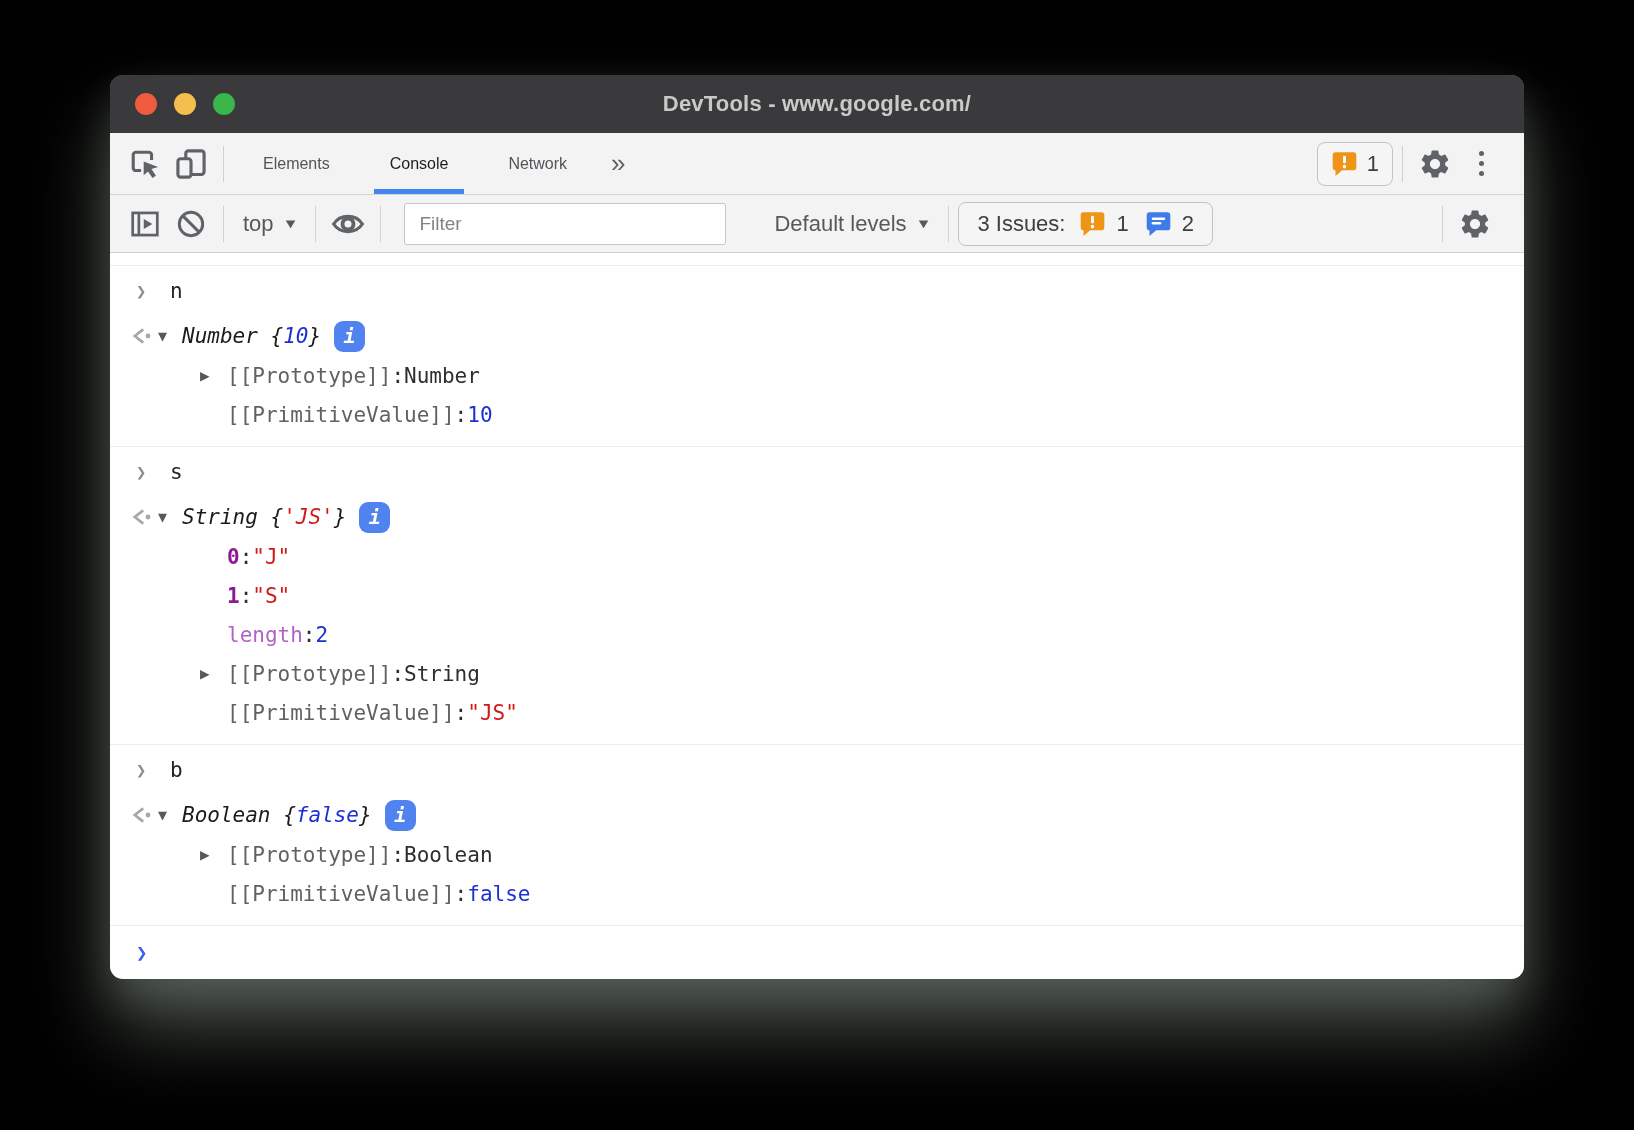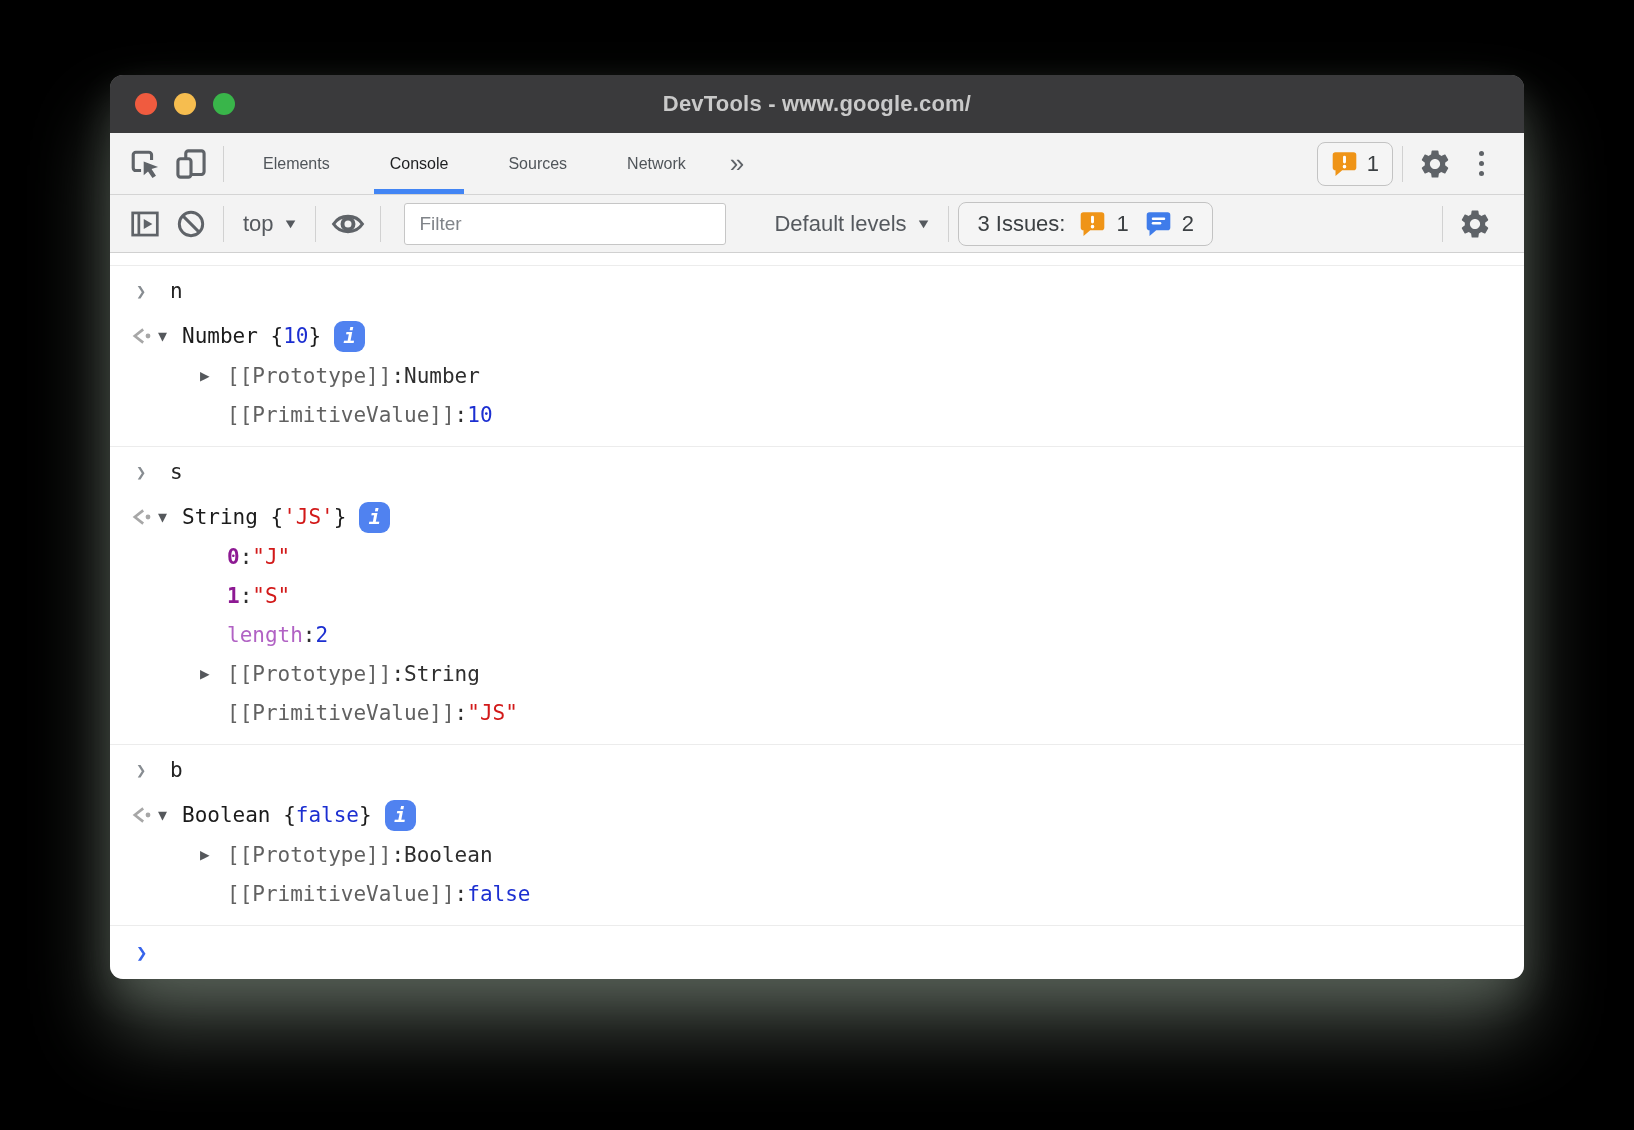--- a/index.html
+++ b/index.html
@@ -46,21 +46,21 @@
   
   .console { flex:1; background:#fff; font-family:"DejaVu Sans Mono", monospace; font-size:21px; padding-top:12px; overflow:hidden; }
   .group { border-top:1px solid #ececec; }
   .cmd-row { height:50px; display:flex; align-items:center; }
   .cmd-chevron { margin-left:26px; width:34px; color:#878c91; font-size:17px; flex:none; }
   .cmd-text { color:#242424; }
   .res-header { height:40px; display:flex; align-items:center; }
   .res-arrow { margin-left:20px; width:28px; flex:none; display:flex; align-items:center; }
   .tri { color:#55585c; font-size:15px; width:24px; flex:none; }
   .tri.right { font-size:16px; }
-  .obj { color:#1b1b1b; }
+  .obj { font-style:italic; color:#1b1b1b; }
   .info-badge { margin-left:13px; width:31px; height:31px; border-radius:9px; background:#5082f0; color:#fff; display:flex; align-items:center; justify-content:center; font-style:italic; font-weight:bold; font-size:20px; }
   .result { padding-bottom:12px; }
   .child { height:39px; display:flex; align-items:center; padding-left:117px; position:relative; color:#2e2e2e; }
   .child .tri { position:absolute; left:90px; width:auto; }
   .name-int { color:#616161; }
   .name-idx { color:#8d1993; font-weight:bold; }
   .name-len { color:#b162c4; font-weight:normal; }
   .v-num { color:#1c2fd1; }
   .v-str { color:#d21919; }
   .v-plain { color:#2e2e2e; }
@@ -103,23 +103,20 @@
     </div>
     <div class="vsep"></div>
 
     <div class="tab">
         <span>Elements</span>
       </div>
     <div class="tab active">
         <span>Console</span>
       </div>
     <div class="tab">
-        <span>Sources</span>
-      </div>
-    <div class="tab">
         <span>Network</span>
       </div>
     <div class="tab-overflow">»</div>
 
     <div class="grow"></div>
 
     <div class="pill">
       <span>
         <svg width="27" height="27" viewBox="0 0 24 24">
           <path d="M4 2 h16 a2.5 2.5 0 0 1 2.5 2.5 v11 a2.5 2.5 0 0 1 -2.5 2.5 H10 L4 23 V18 a2.5 2.5 0 0 1 -2.5 -2.5 v-11 A2.5 2.5 0 0 1 4 2 Z" fill="#ef9417"></path>

